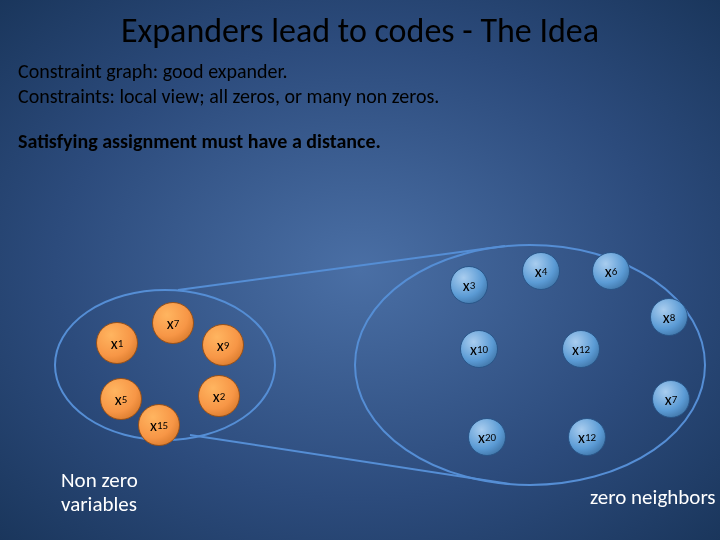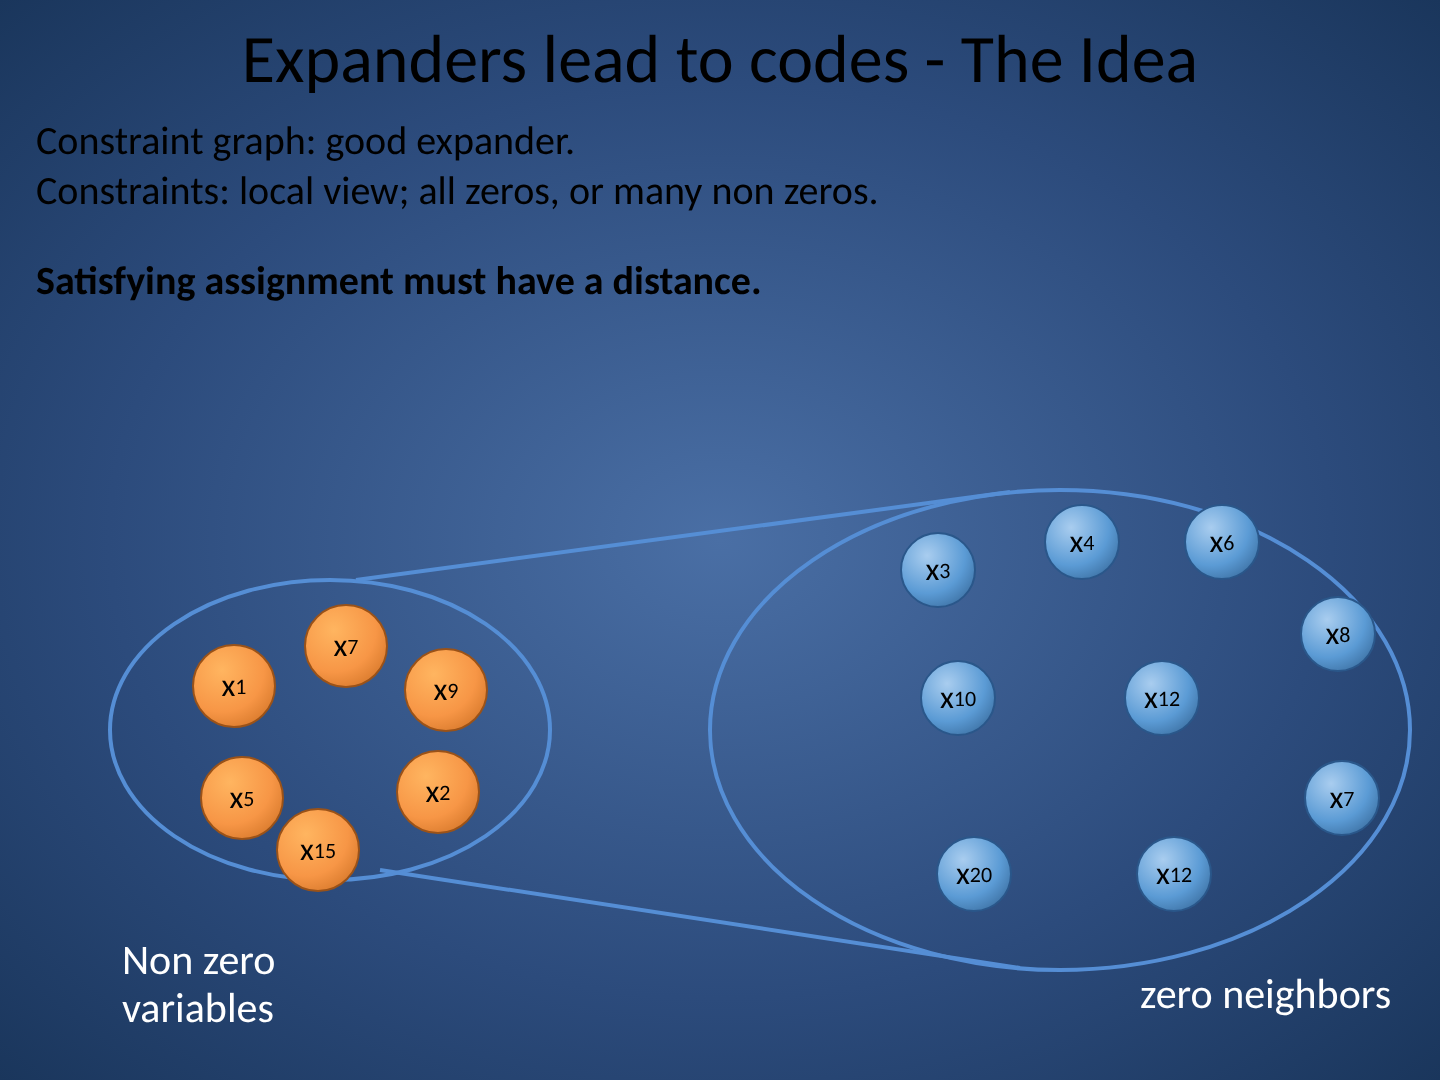--- a/index.html
+++ b/index.html
@@ -121,15 +121,15 @@
     <span>x</span>
       <sub>20</sub>
   </div>
   <div class="node blue" style="left:568px; top:188px;">
     <span>x</span>
       <sub>12</sub>
   </div>
 
   <div class="caption" style="left:45px; top:238px; white-space:pre-line;margin-left:16px;">Non zero
 variables</div>
-  <div class="caption" style="left:570px; top:255px;">zero neighbors</div>
+  <div class="caption" style="left:590px; top:255px;">zero neighbors</div>
 
 </div>
 
 </body></html>

